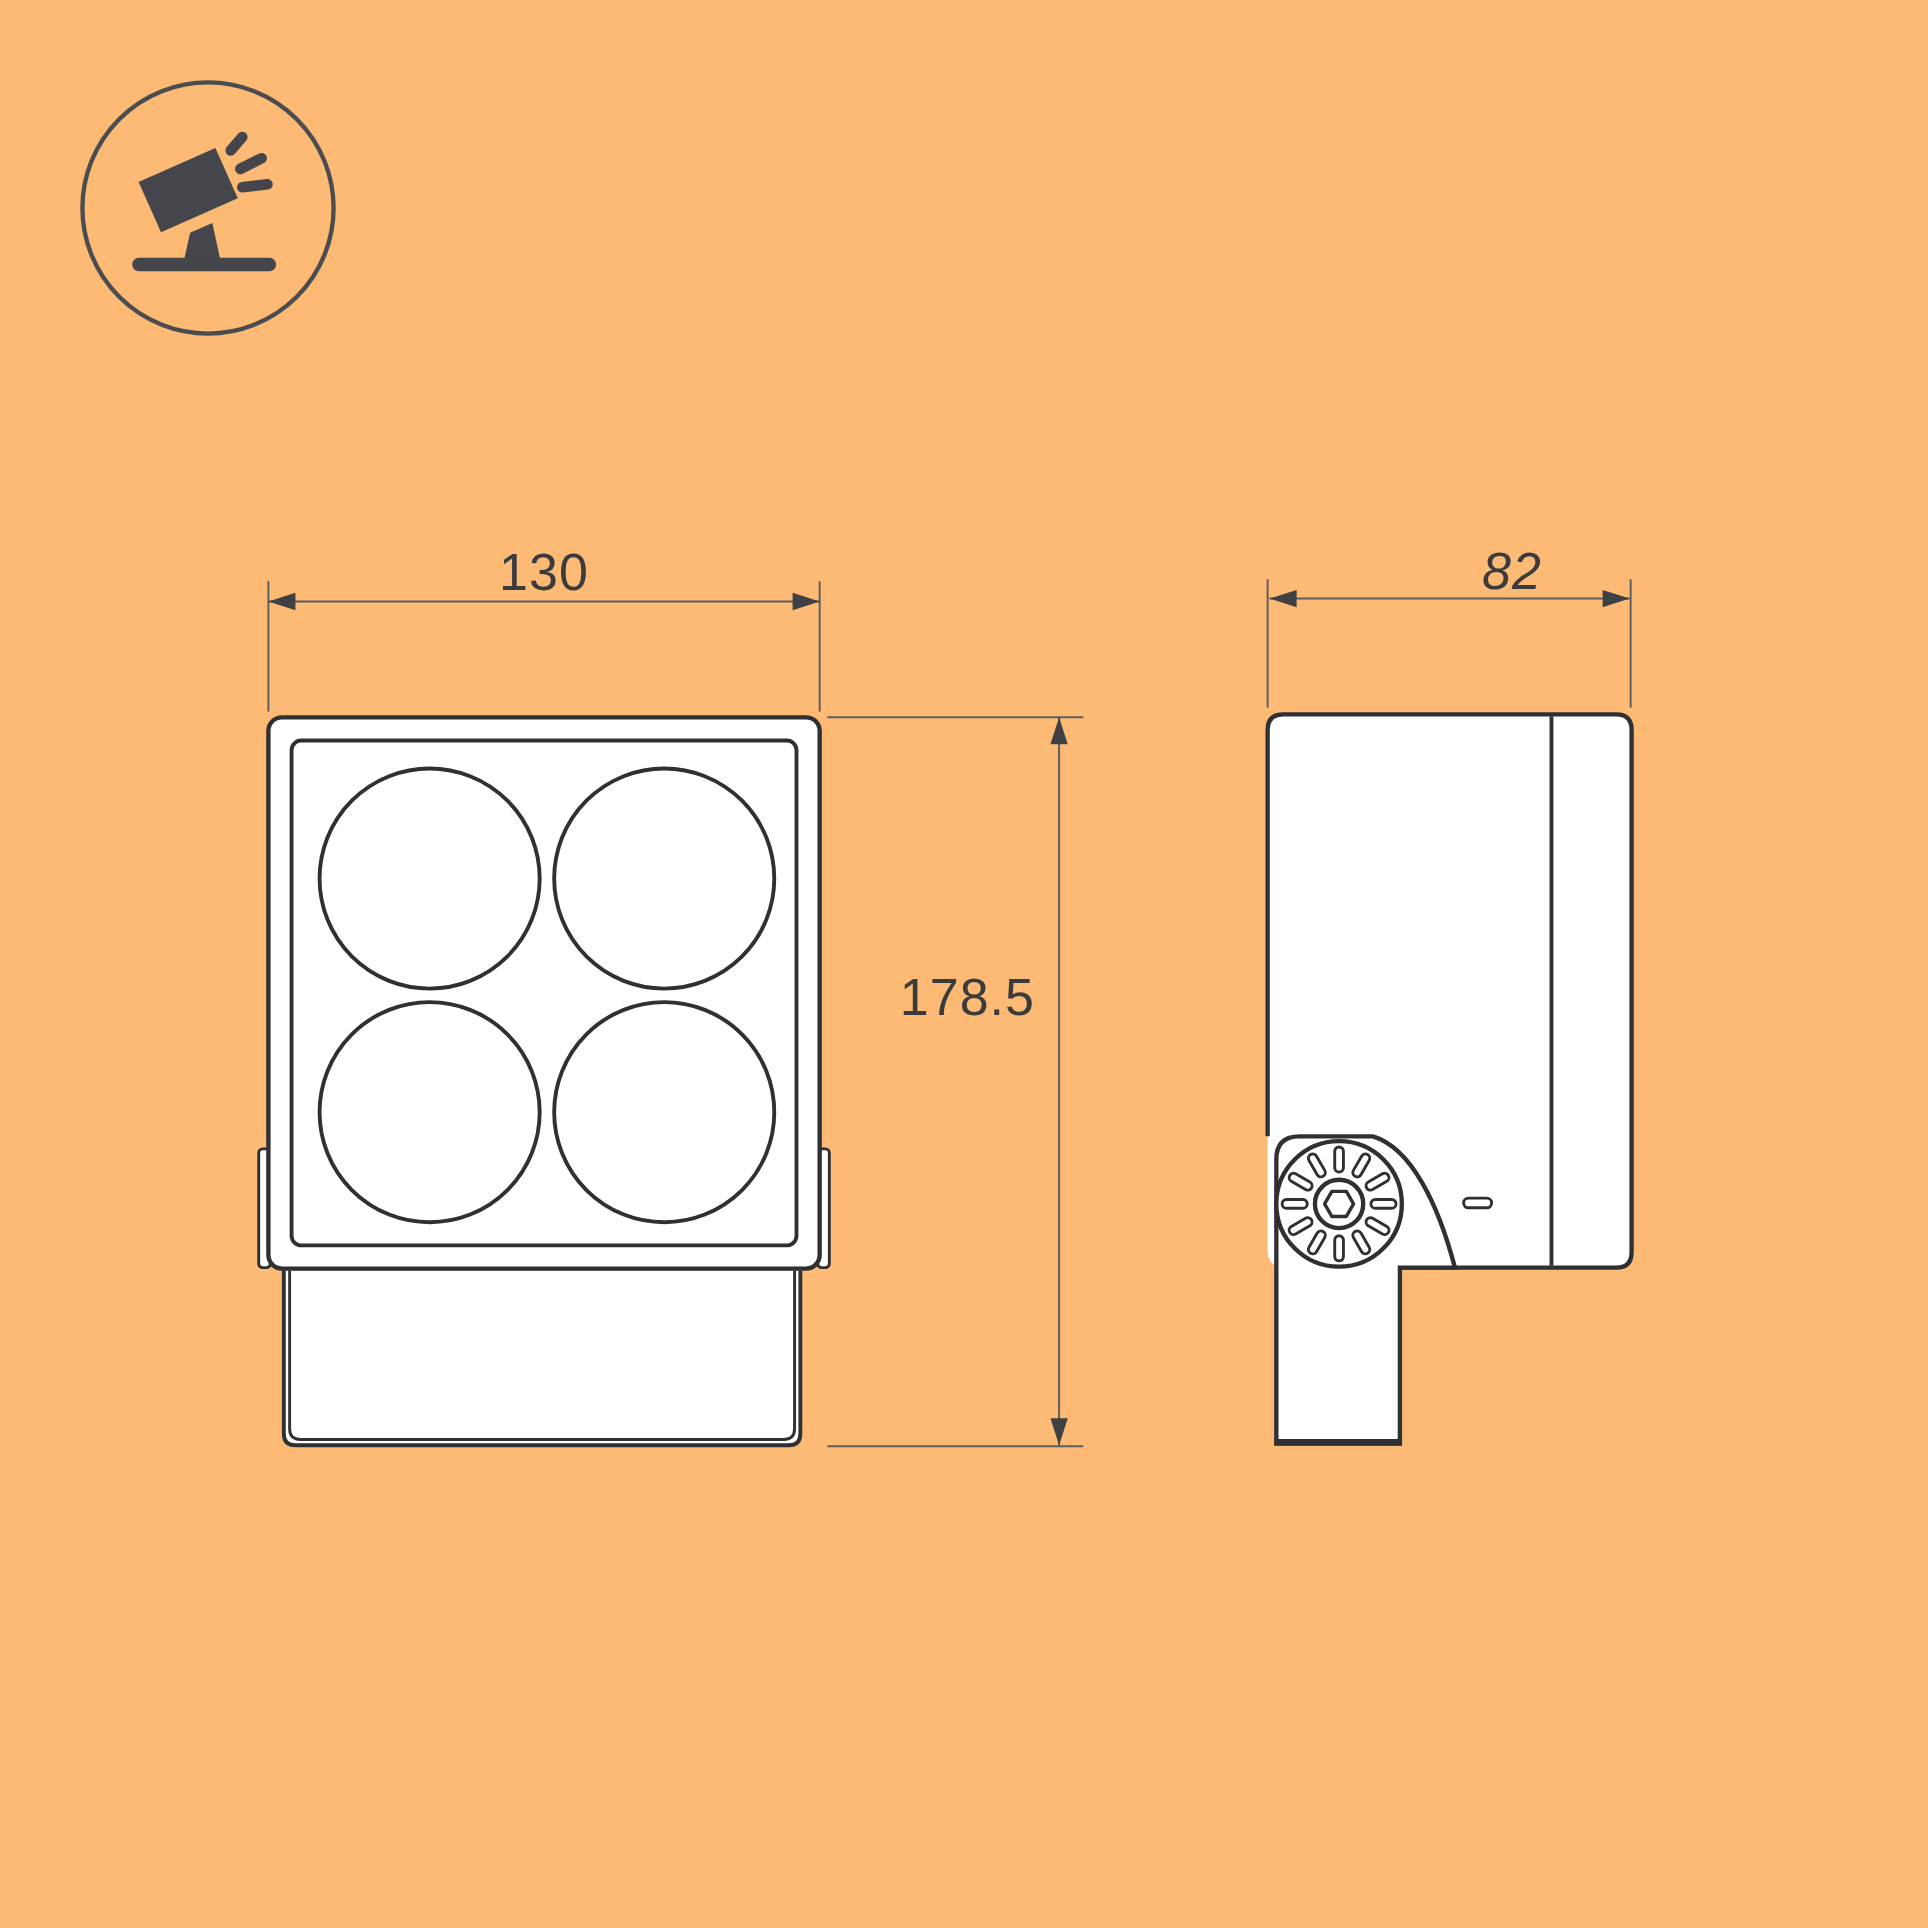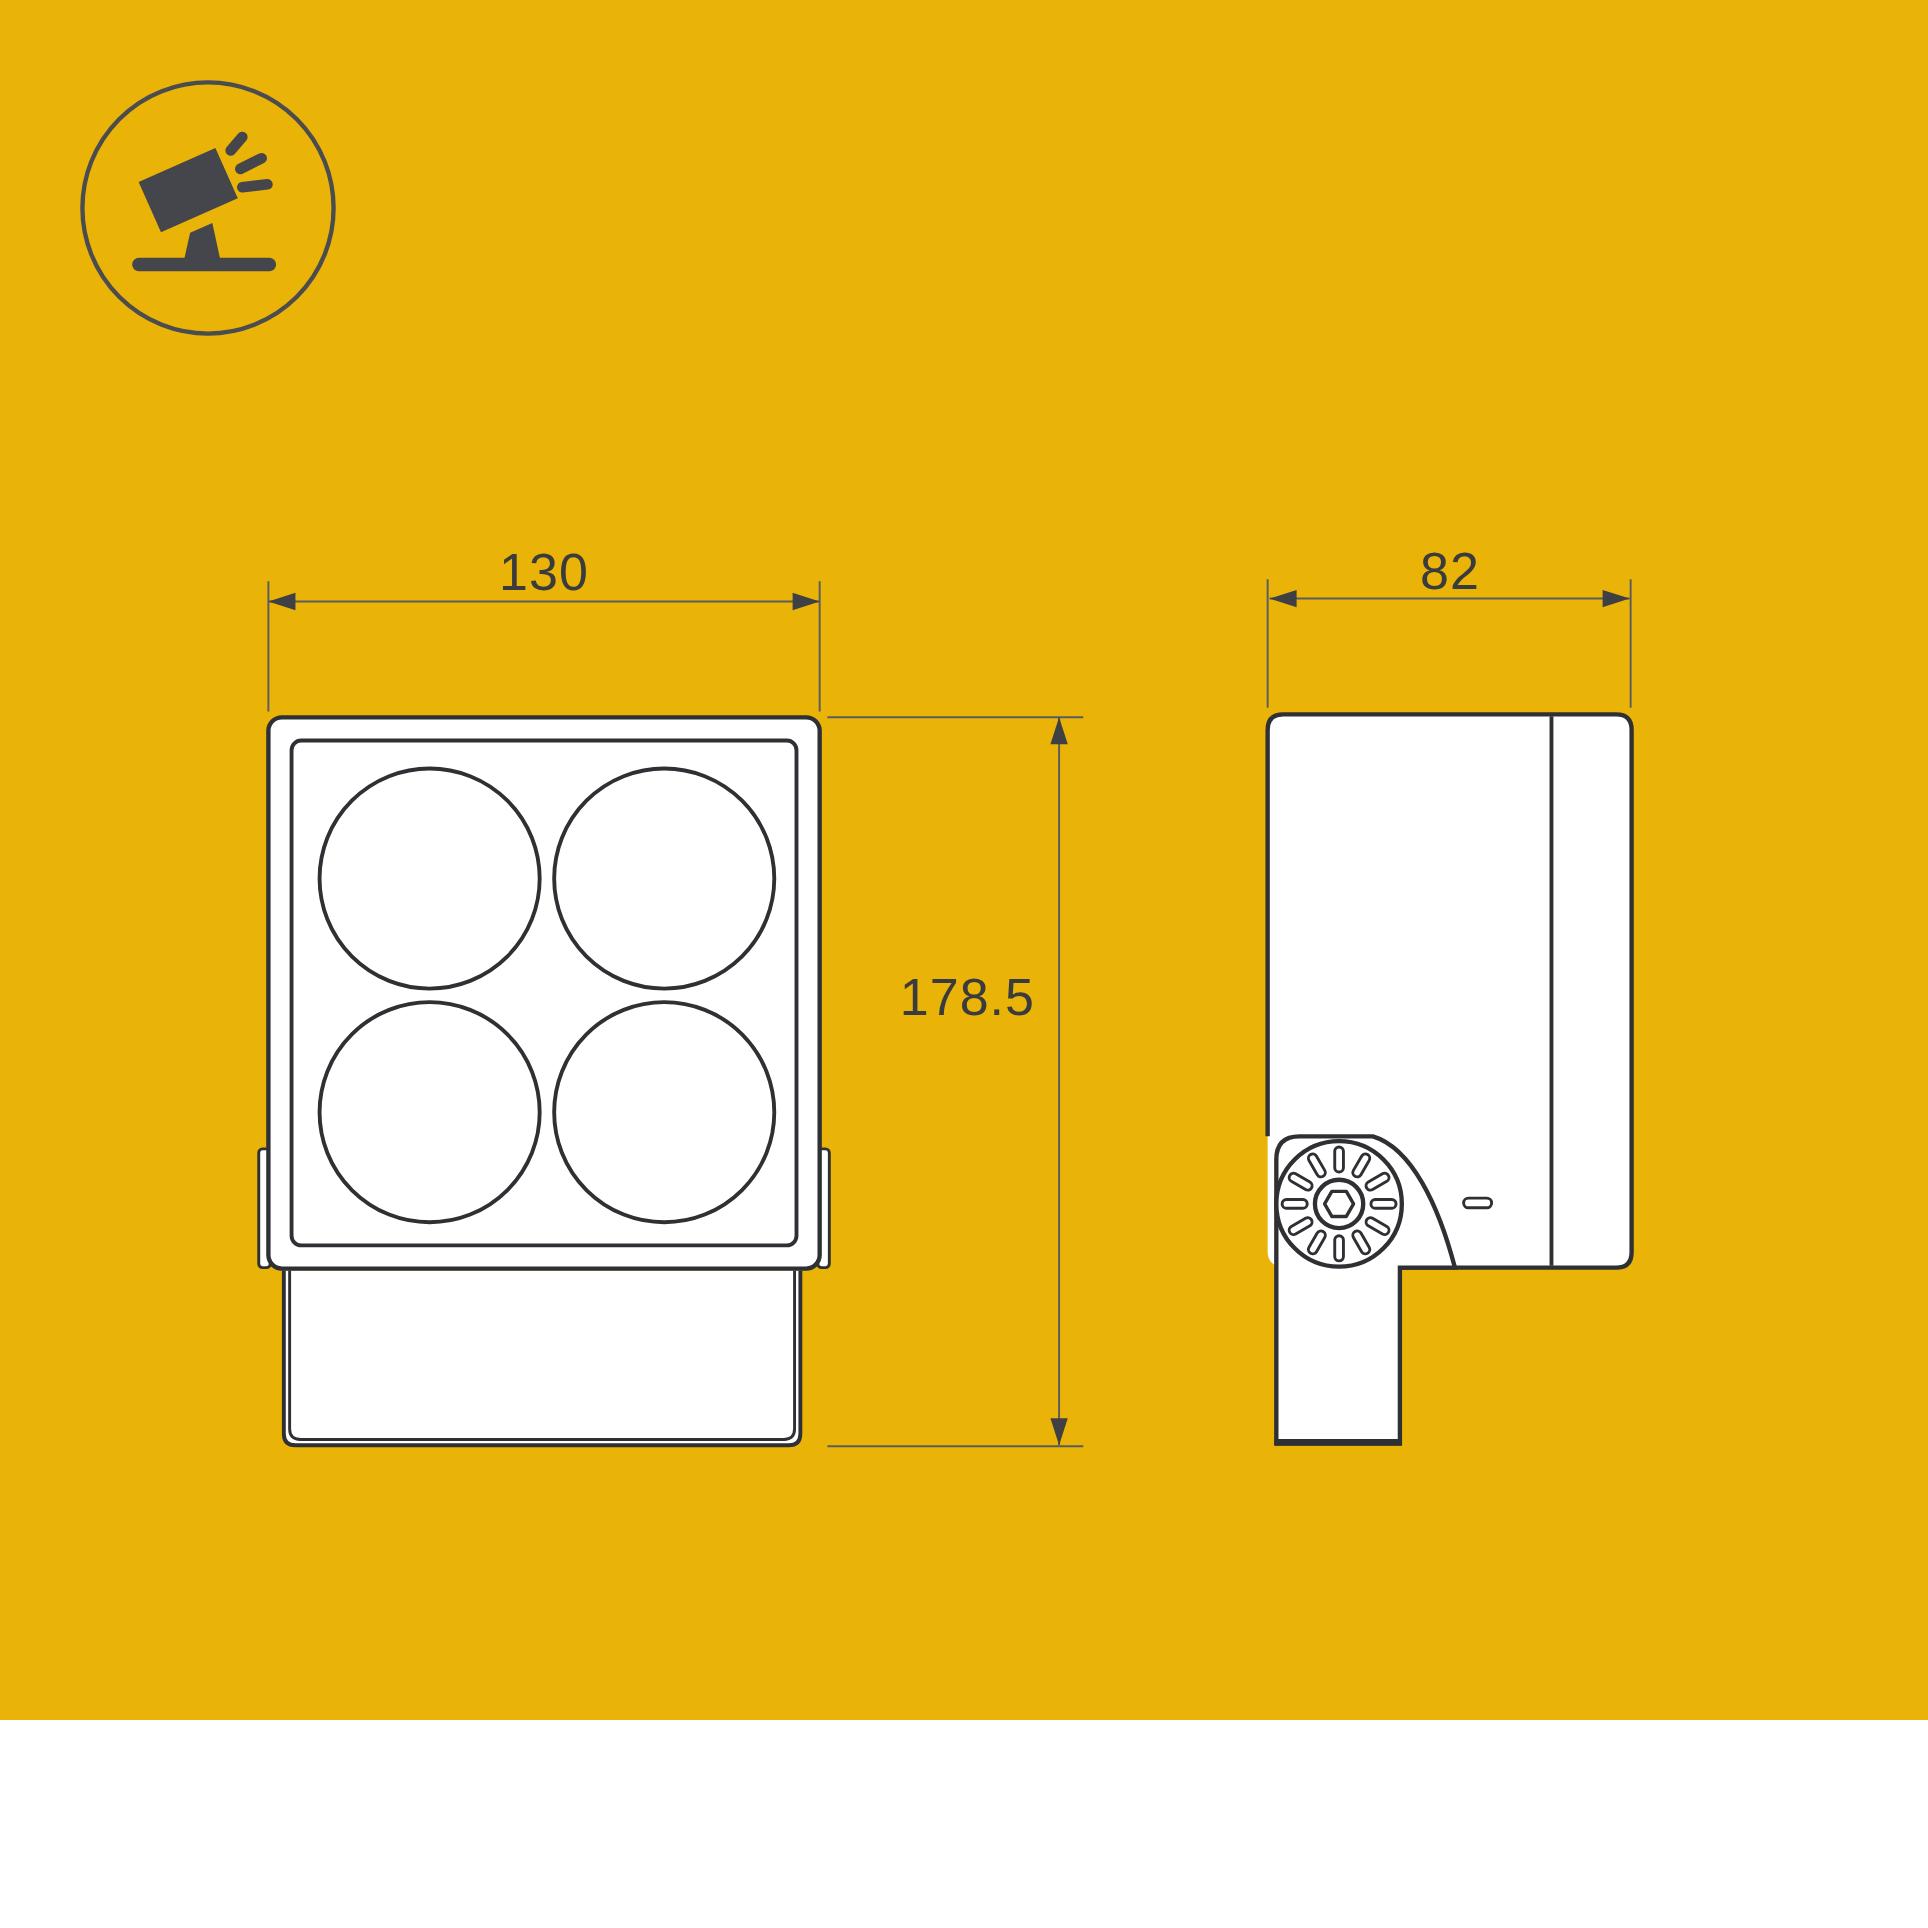--- a/index.html
+++ b/index.html
@@ -1,34 +1,34 @@
 <!DOCTYPE html>
 <html><head>
 <meta charset="utf-8">
 <style>
   html,body{margin:0;padding:0;background:#ffffff;}
   .canvas{
     position:relative;
-    width:1928px;height:1720px;
-    background:#eab308;
+    width:1928px;height:1928px;
+    background:#fdba74;
     font-family:"Liberation Sans", sans-serif;
     overflow:hidden;
   }
   .drawing-svg{position:absolute;left:0;top:0;width:1928px;height:1928px;}
   .icon-badge{position:absolute;left:80px;top:80px;width:256px;height:256px;}
   .dim-label{
     position:absolute;
     font-size:52px;
     line-height:1;
     color:#3a3b3d;
     white-space:nowrap;
     letter-spacing:1px;
   }
   .dim-label.w130{left:544px;top:546px;transform:translateX(-50%);}
-  .dim-label.d82{left:1450px;top:545px;transform:translateX(-50%);}
+  .dim-label.d82{left:1512px;top:545px;transform:translateX(-50%);font-style:italic;}
   .dim-label.h1785{left:1035px;top:971px;transform:translateX(-100%);}
 </style>
 </head>
 <body>
 
 <div class="canvas">
 
   <div class="icon-badge">
     <svg width="256" height="256" viewBox="83 83 265 265">
       <circle cx="215.5" cy="215.5" r="130" fill="none" stroke="#4a4c50" stroke-width="4.5"></circle>

